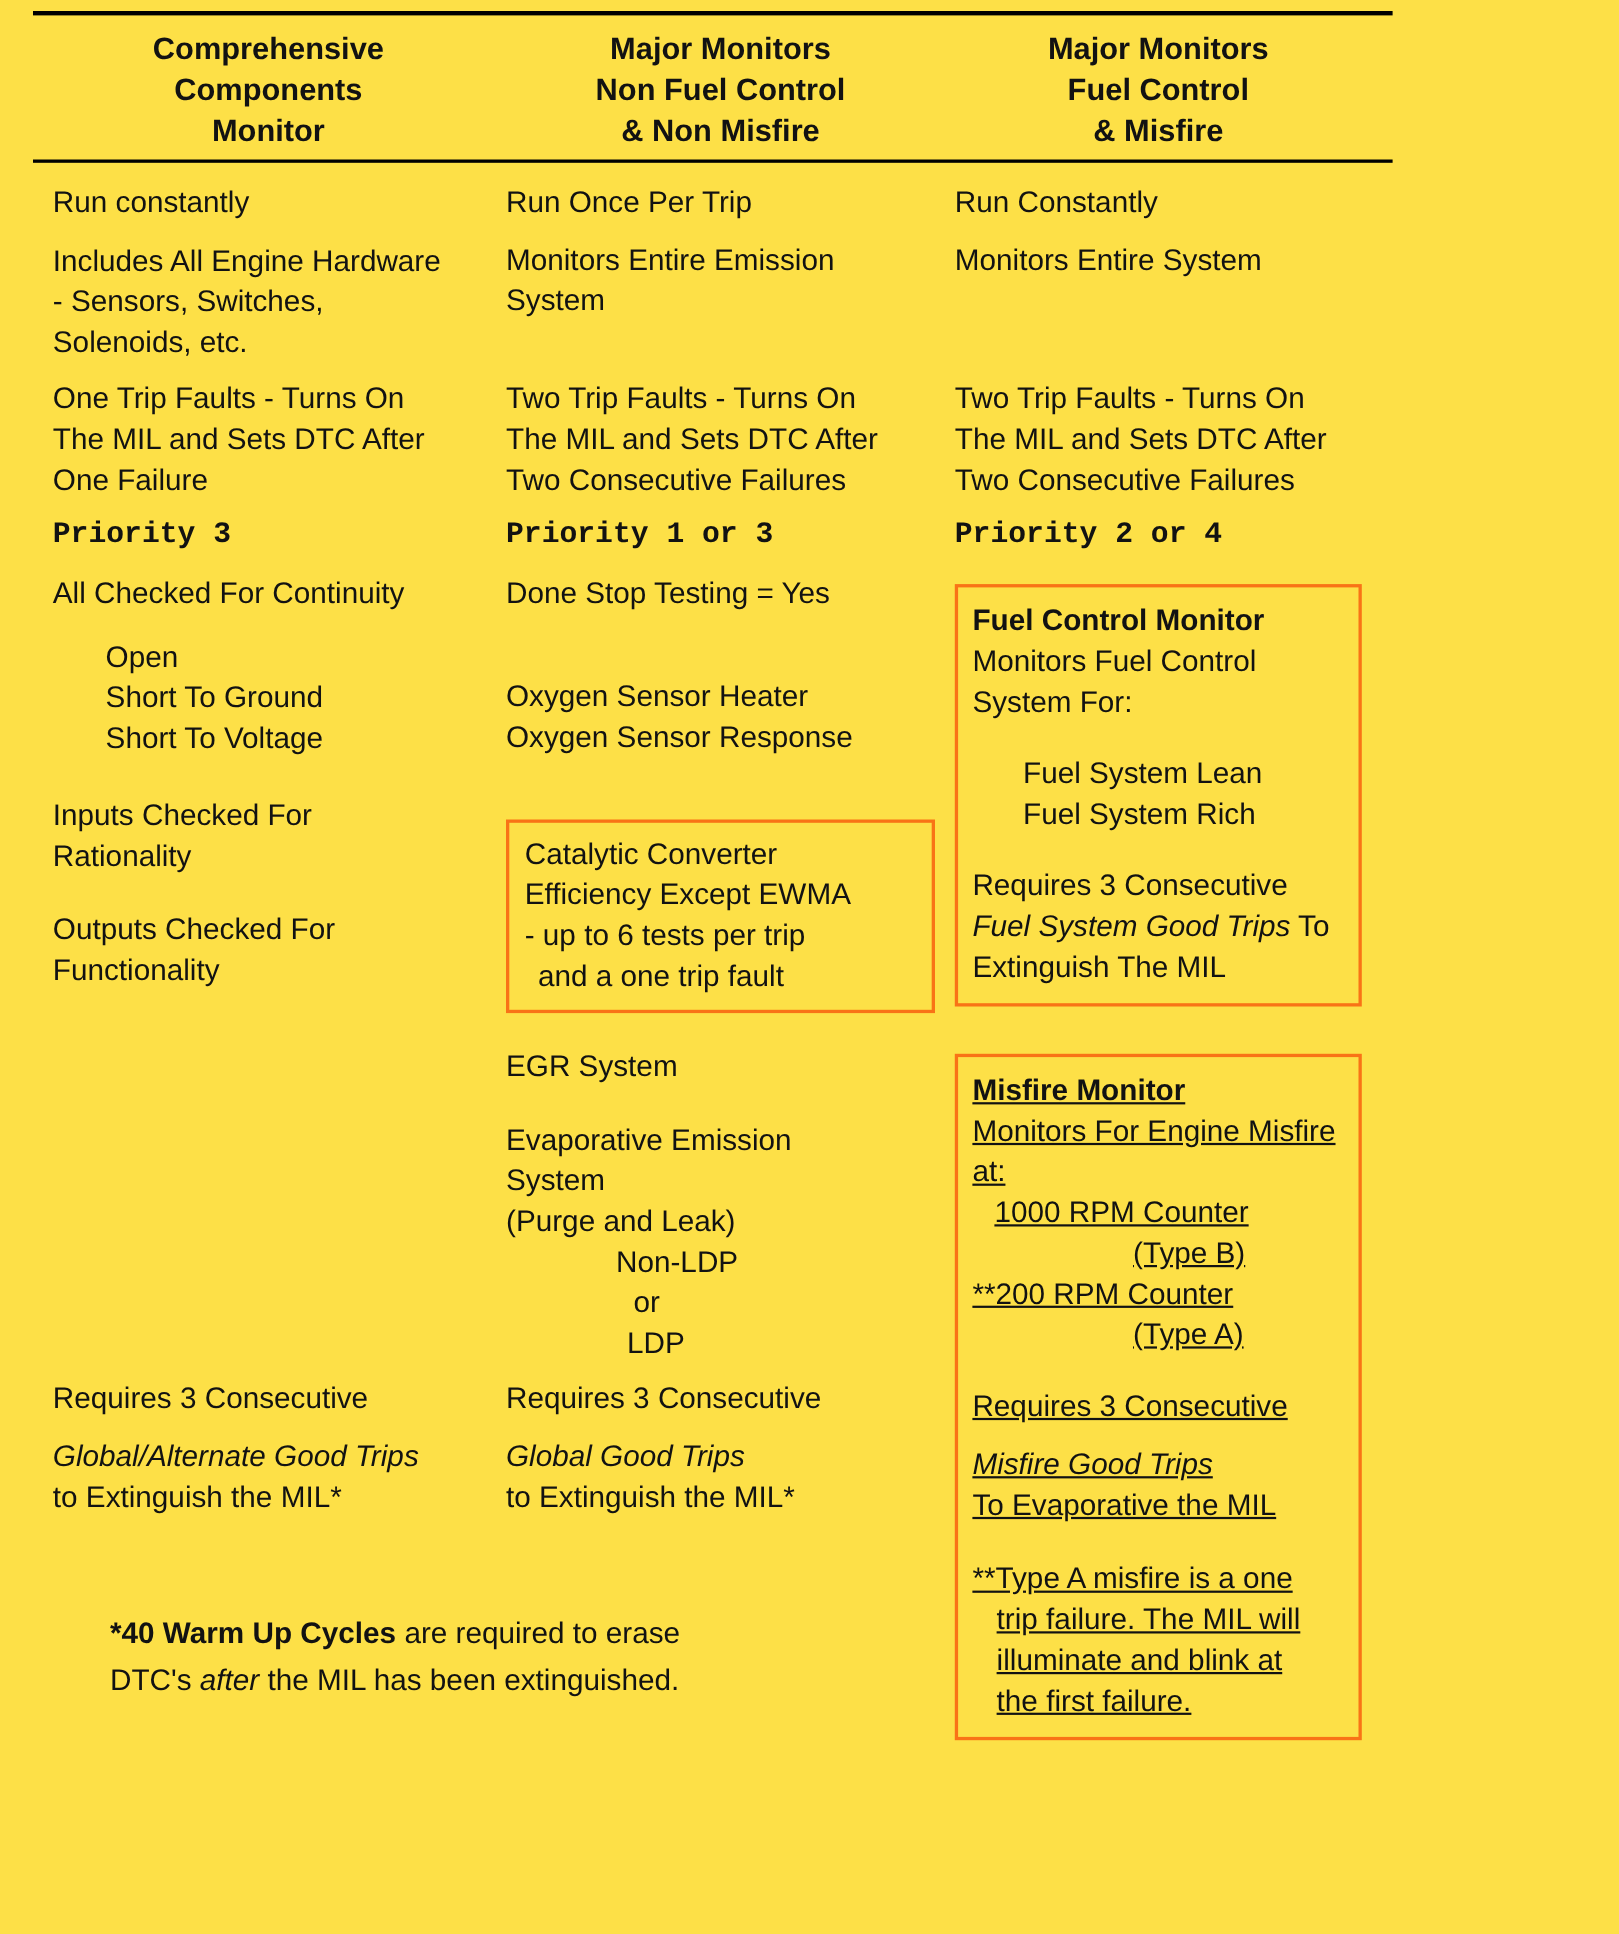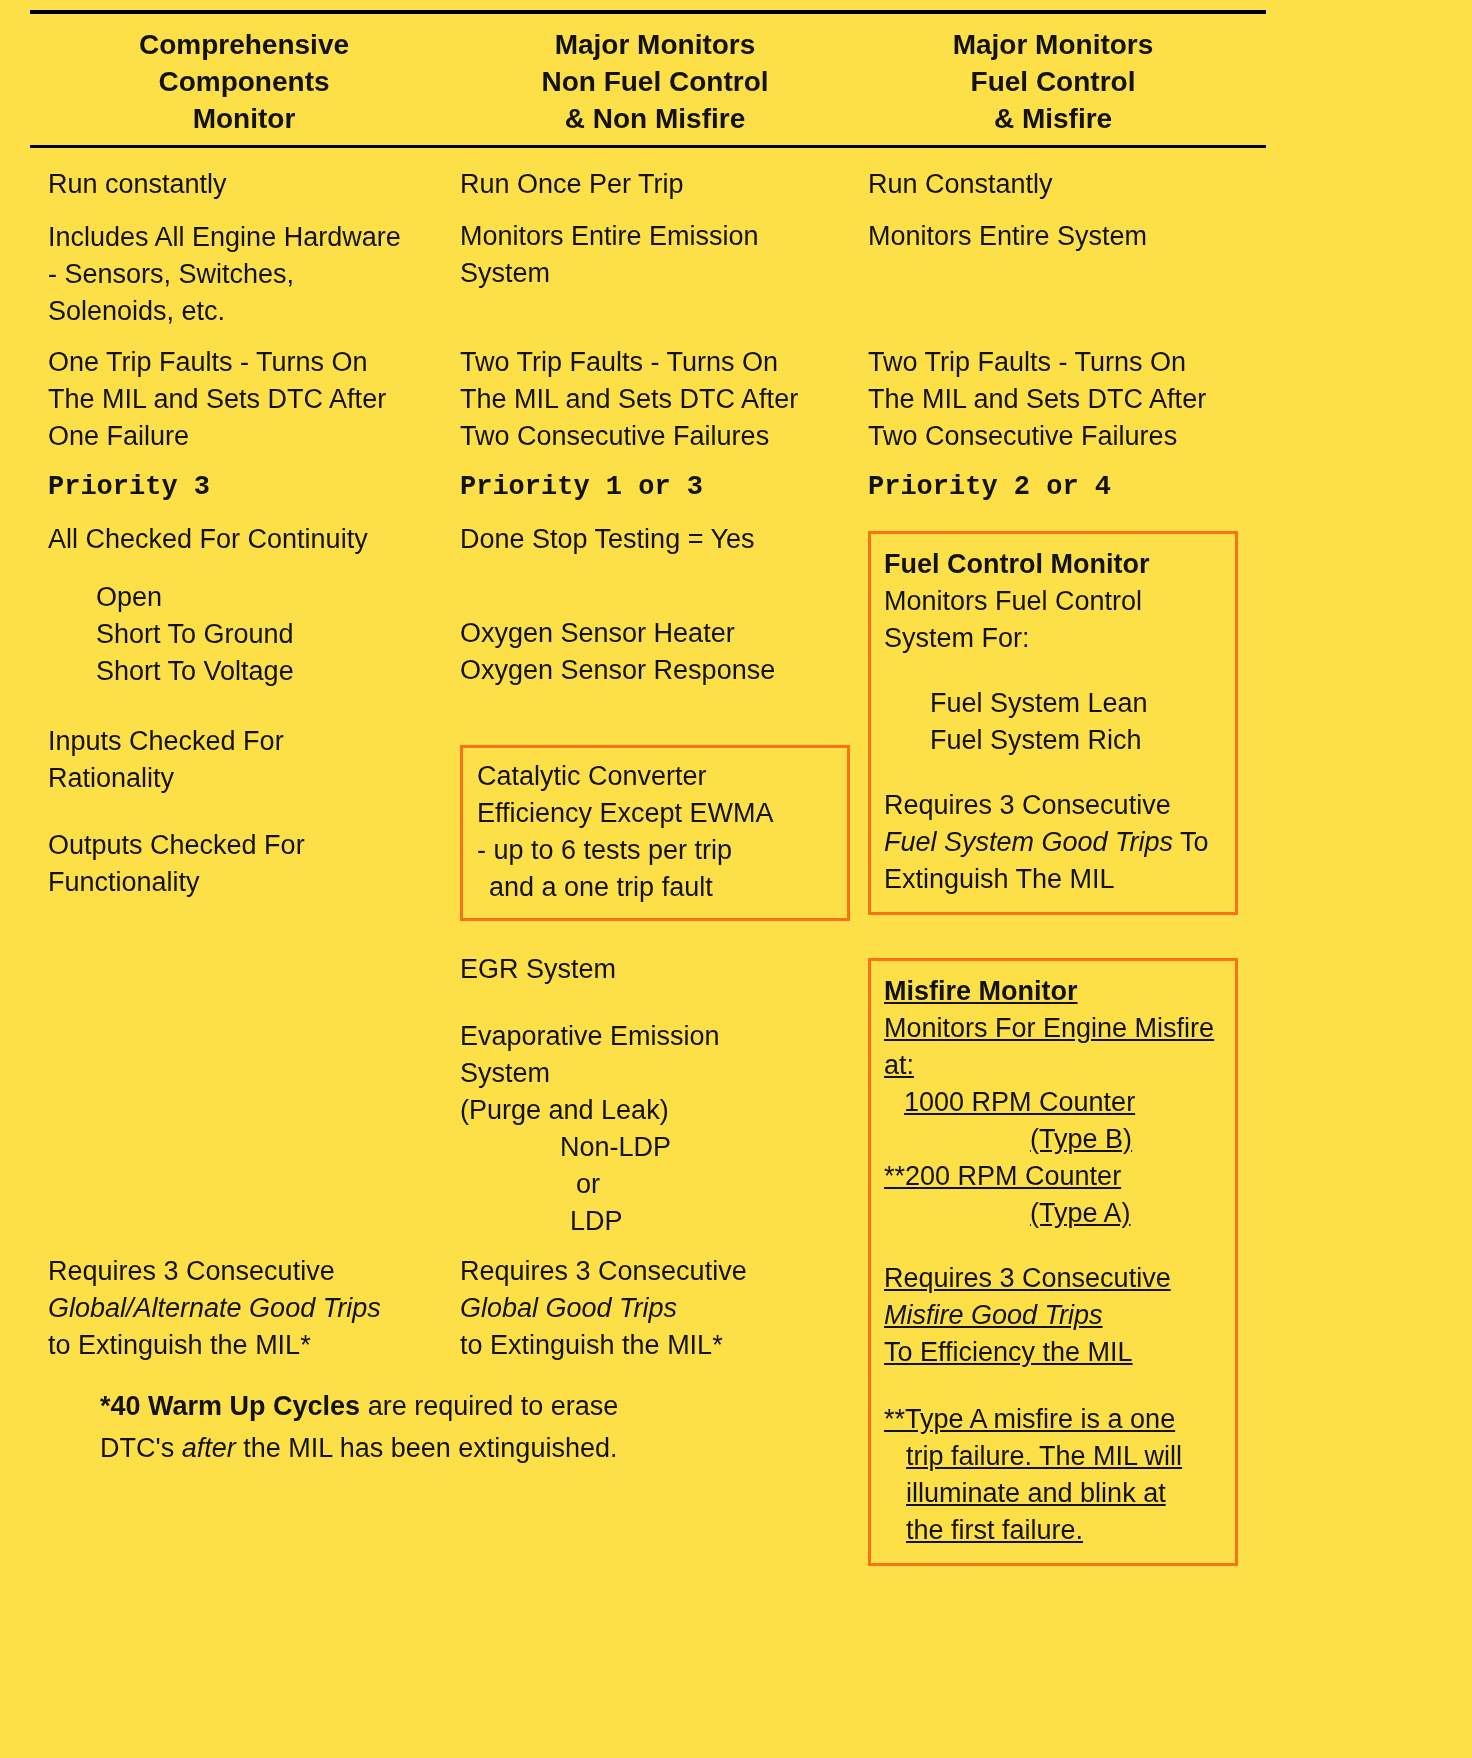--- a/index.html
+++ b/index.html
@@ -28,21 +28,21 @@
 
   .hcell {
     font-weight: bold;
     font-size: 28px;
     text-align: center;
     white-space: pre-line;
   }
 
   .block { white-space: pre-line; }
   .priority { font-weight: bold; text-align: left; font-family: Liberation Mono, monospace; }
-  .it { font-style: italic; }
+  .it { font-style: italic; margin-top: 16px; }
   .b { font-weight: bold; }
 
   .mt13 { margin-top: 13px; } .mt14 { margin-top: 14px; } .mt15 { margin-top: 15px; }
   .mt16 { margin-top: 16px; } .mt21 { margin-top: 21px; } .mt25 { margin-top: 25px; }
   .mt28 { margin-top: 28px; } .mt30 { margin-top: 30px; } .mt33 { margin-top: 33px; }
   .mt43 { margin-top: 43px; text-decoration: underline; } .mt52 { margin-top: 52px; } .mt56 { margin-top: 56px; }
   .mt57 { margin-top: 57px; } .mt89 { margin-top: 89px; } .mt352 { margin-top: 352px; }
 
   .ind48 { padding-left: 48px; }
   .evap-list { padding-left: 100px; }
@@ -52,21 +52,21 @@
   .pl146 { padding-left: 146px; }
 
   .outline-box { border: 3px solid #f97316; }
   .cat-box { padding: 10px 8px 12px 14px; }
   .big-box { padding: 12px 8px 14px 13px; }
   .box-title { font-weight: bold; }
 
   .footnote {
     position: absolute;
     left: 100px;
-    top: 1385px;
+    top: 1464px;
     width: 760px;
     line-height: 42px;
   }
 </style>
 </head>
 <body>
 
 <div class="page">
 
   <div class="rule rule-thick"></div>
@@ -175,21 +175,21 @@
 at:</div>
         <div>
           <div class="block pl20">1000 RPM Counter</div>
           <div class="block pl146">(Type B)</div>
           <div class="block">**200 RPM Counter</div>
           <div class="block pl146">(Type A)</div>
         </div>
         <div class="mt28">
           <div class="block">Requires 3 Consecutive</div>
           <div class="block it">Misfire Good Trips</div>
-          <div class="block">To Efficiency the MIL</div>
+          <div class="block">To Evaporative the MIL</div>
         </div>
         <div class="mt30">
           <div class="block">**Type A misfire is a one</div>
           <div class="block pl22">trip failure. The MIL will</div>
           <div class="block pl22">illuminate and blink at</div>
           <div class="block pl22">the first failure.</div>
         </div>
       </div>
     </div>
 

